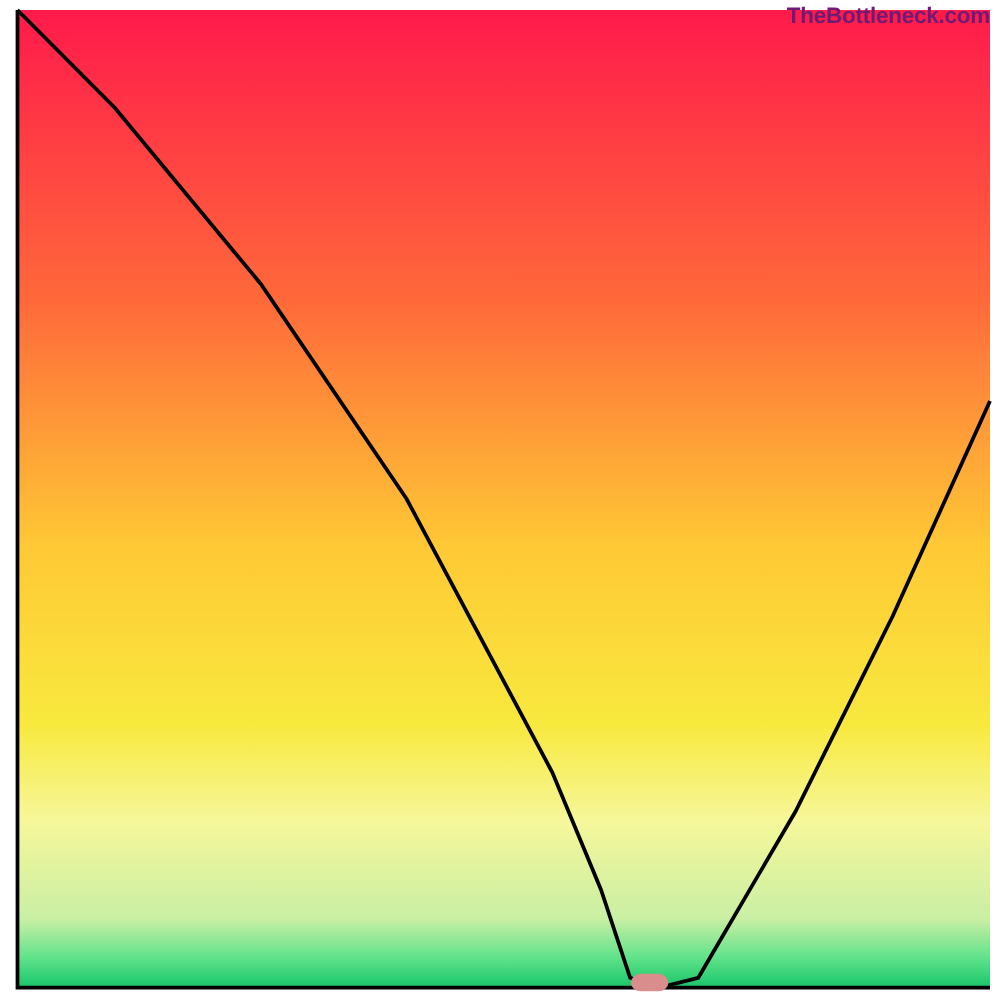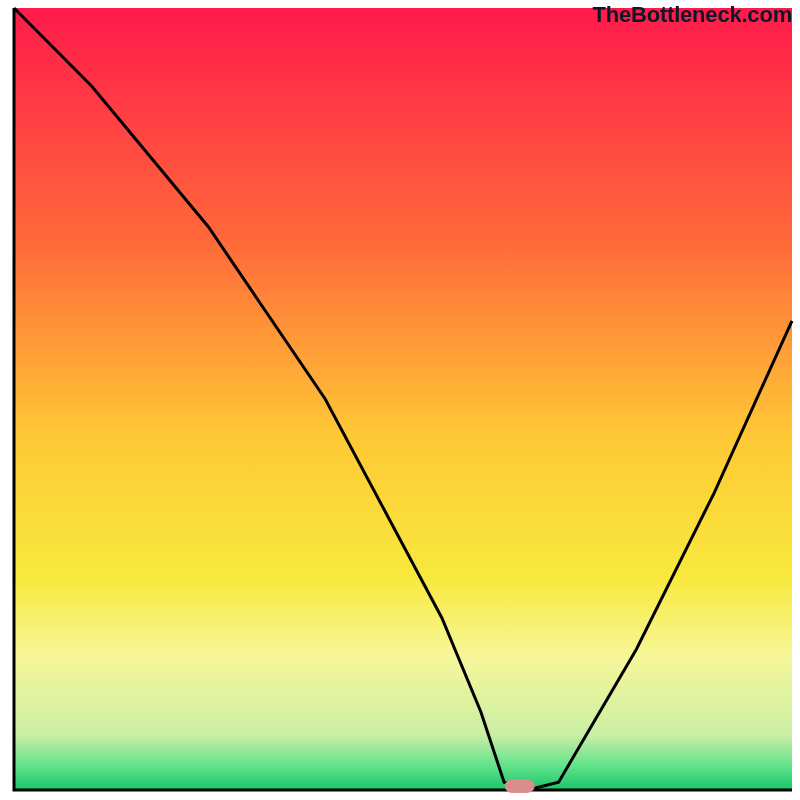--- a/index.html
+++ b/index.html
@@ -14,23 +14,23 @@
   .frame {
     position: relative;
     width: 800px;
     height: 800px;
     box-sizing: border-box;
   }
   .watermark {
     position: absolute;
     top: 2px;
     right: 8px;
-    font-size: 22px;
+    font-size: 18px;
     font-weight: 600;
-    color: #0f172a;
+    color: #701a75;
     letter-spacing: -0.2px;
     z-index: 10;
   }
   svg {
     position: absolute;
     top: 0;
     left: 0;
   }
 </style>
 </head>

